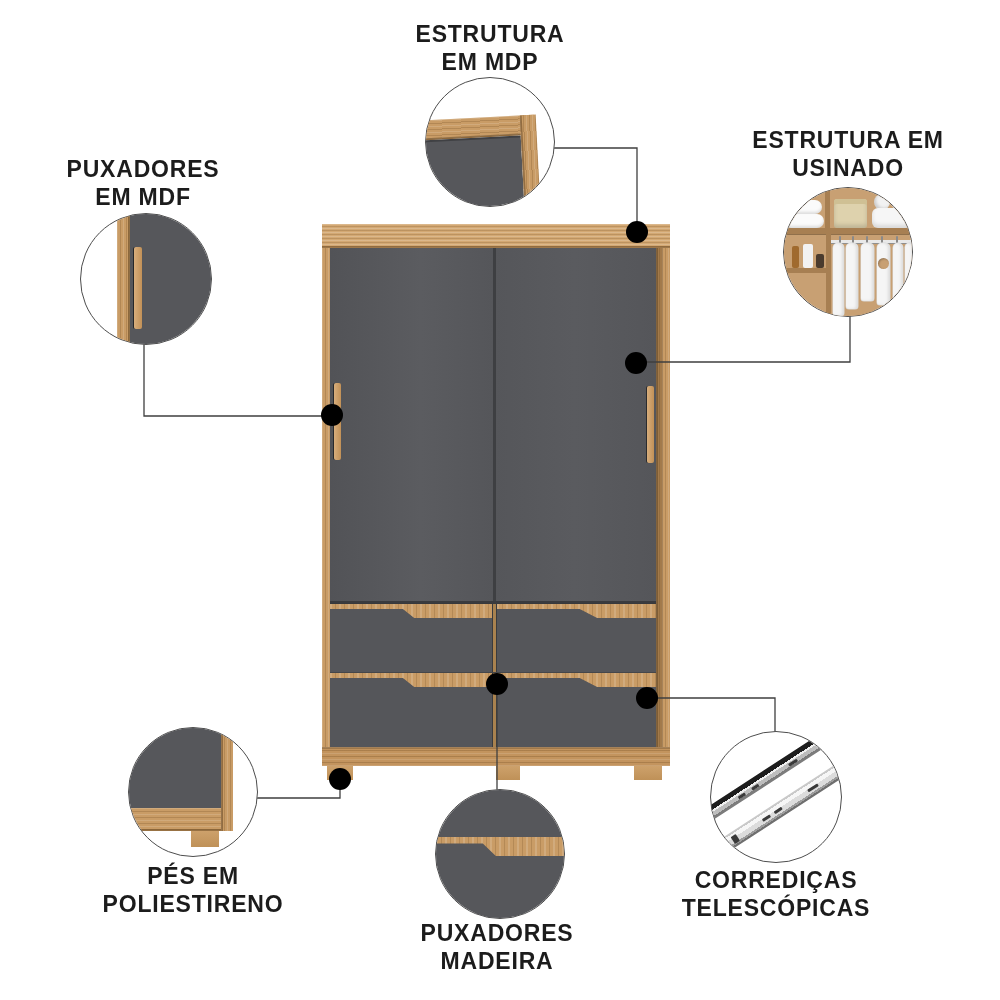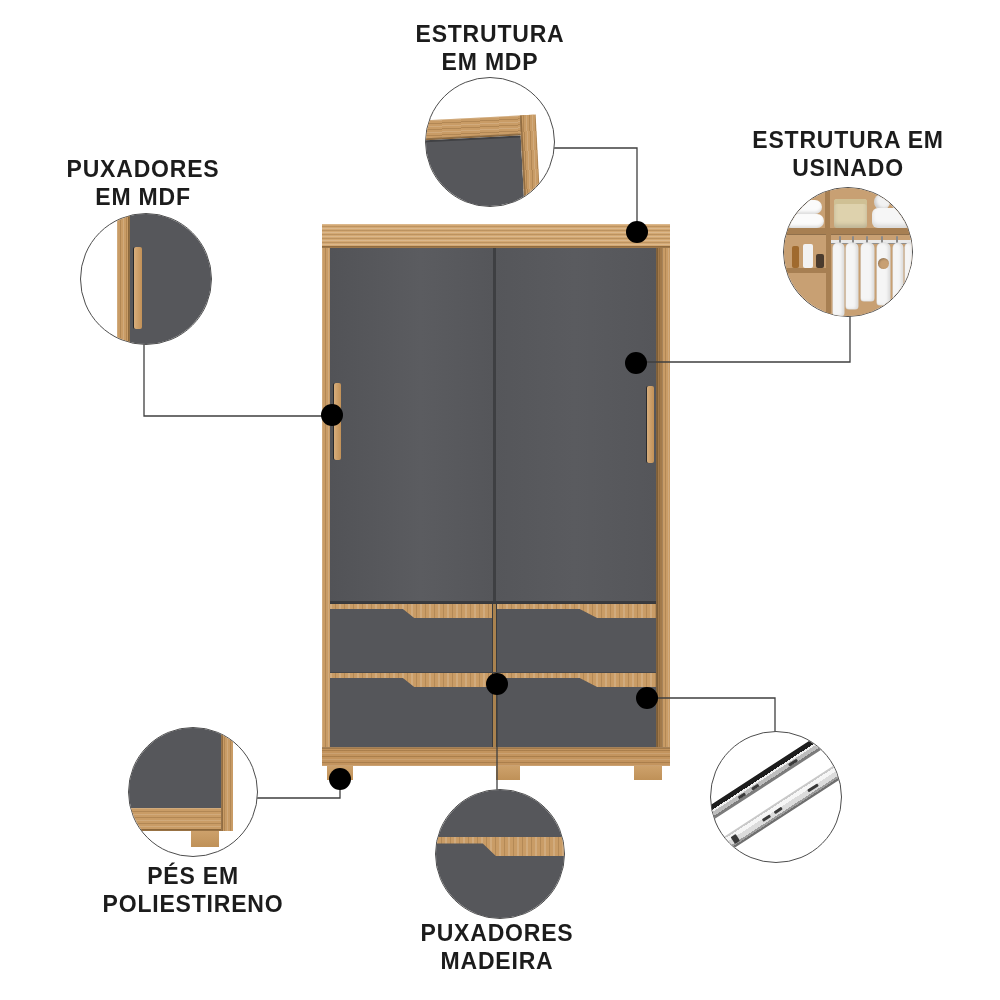--- a/index.html
+++ b/index.html
@@ -208,20 +208,24 @@
     <span>EM MDF</span>
   </div>
   <div class="callout-label" style="left:43px;top:862px;width:300px;">
     <span>PÉS EM</span>
     <span>POLIESTIRENO</span>
   </div>
   <div class="callout-label" style="left:347px;top:919px;width:300px;">
     <span>PUXADORES</span>
     <span>MADEIRA</span>
   </div>
+  <div class="callout-label" style="left:626px;top:866px;width:300px;">
+    <span>CORREDIÇAS</span>
+    <span>TELESCÓPICAS</span>
+  </div>
 
   <div class="bubble" style="left:425px;top:77px;width:130px;height:130px;">
     <div class="sc-estrutura">
       <div class="band grain-h"></div>
       <div class="panel"></div>
       <div class="vstrip grain-v"></div>
     </div>
   </div>
 
   <div class="bubble" style="left:783px;top:187px;width:130px;height:130px;">

